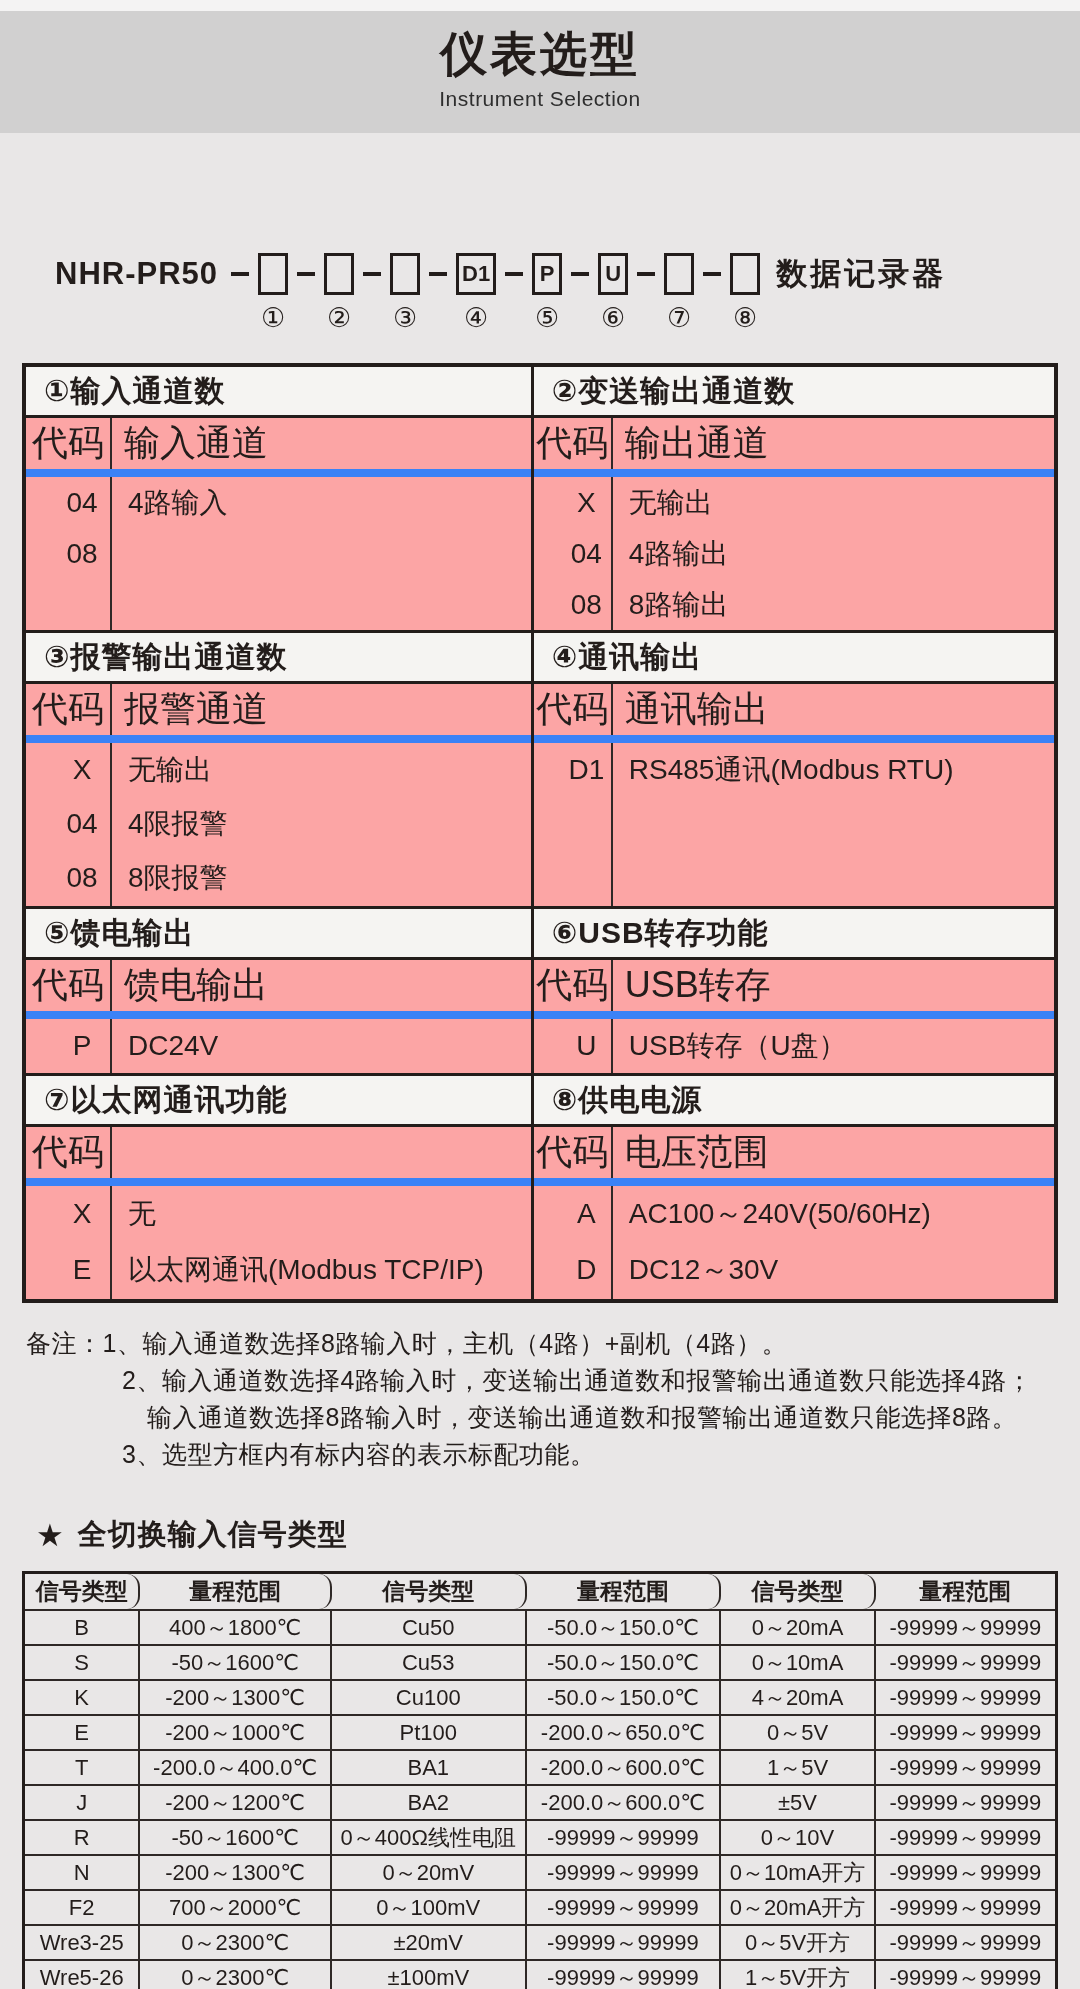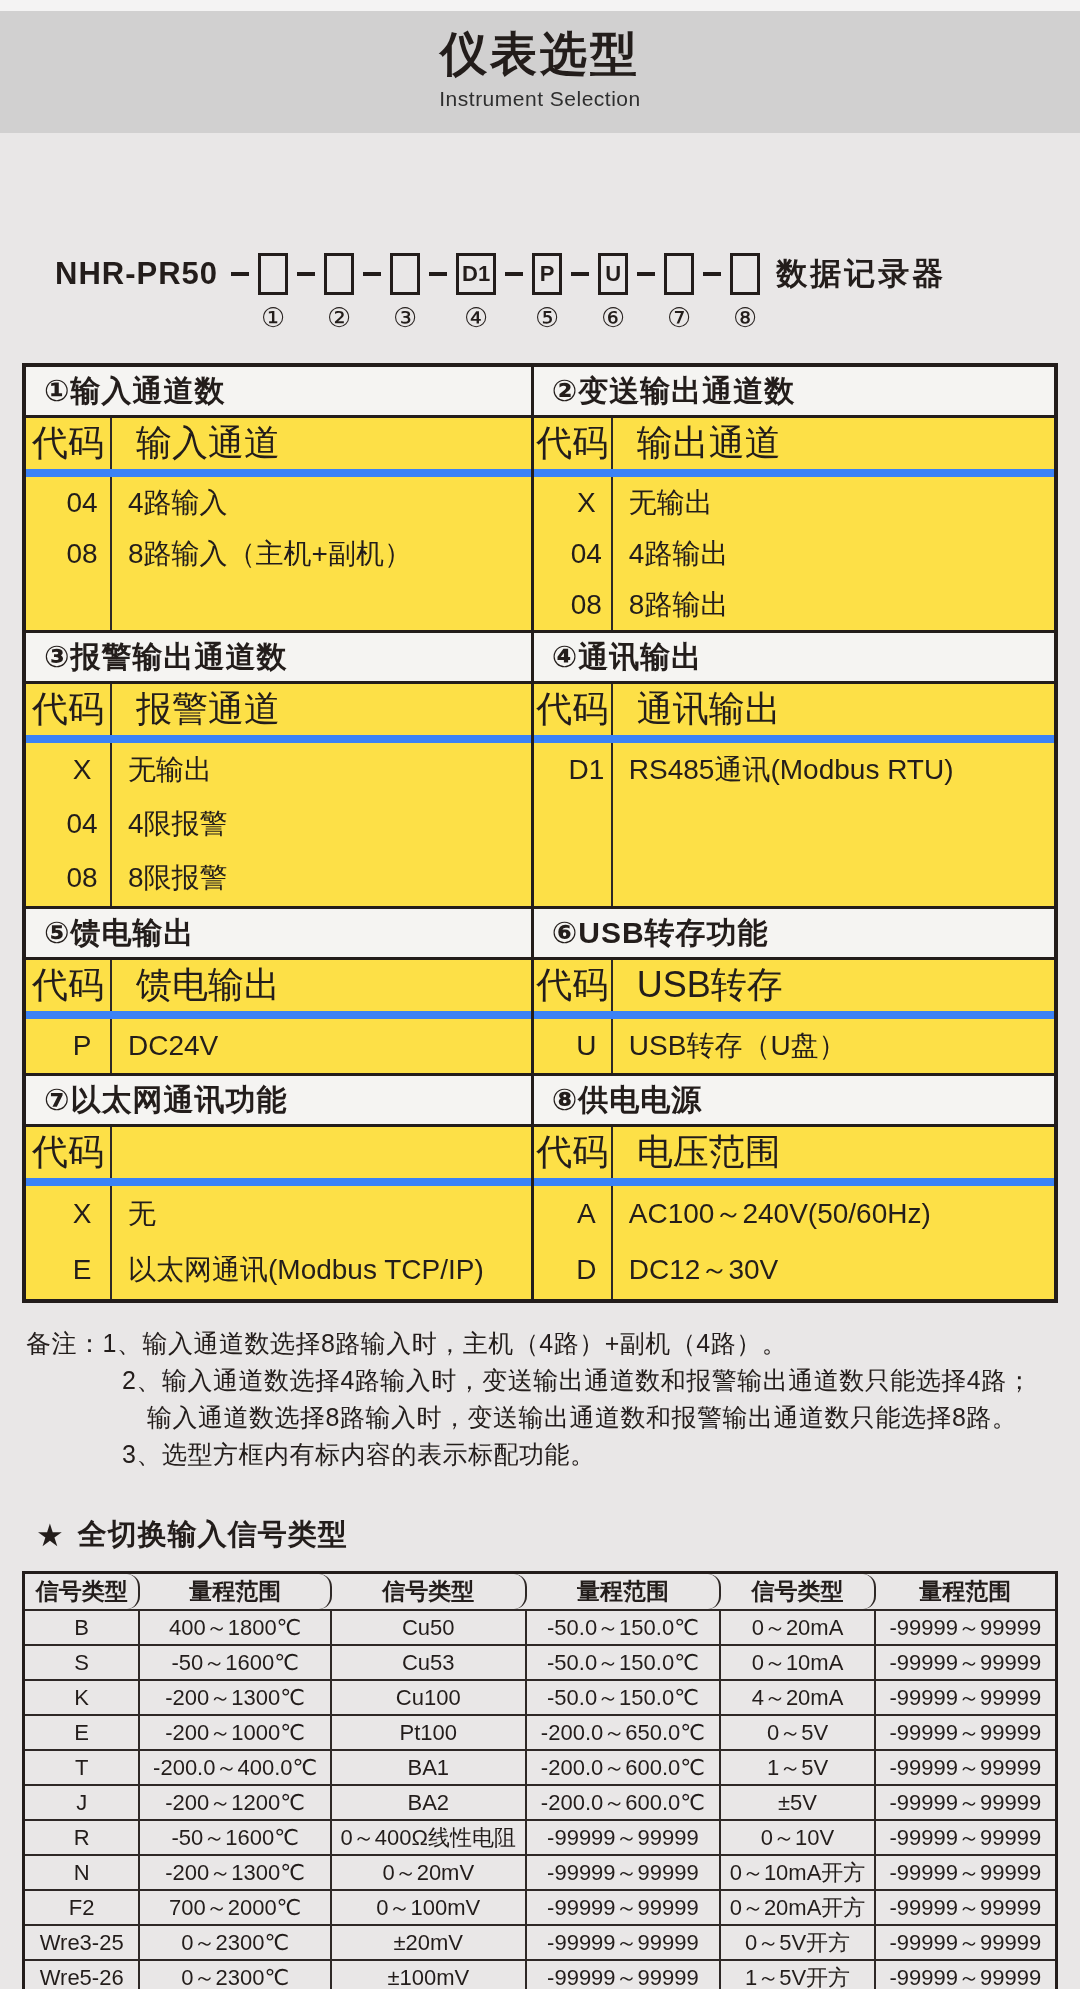--- a/index.html
+++ b/index.html
@@ -20,35 +20,35 @@
   .model .suffix { font-size:31px; font-weight:600; letter-spacing:3px; line-height:42px; margin-left:16px; white-space:nowrap; }
   .slots { display:flex; align-items:flex-start; }
   .munit { display:flex; flex-direction:column; align-items:center; }
   .mbox { min-width:30px; height:42px; padding:0 3px; border:3px solid #231d1b;
           display:flex; align-items:center; justify-content:center;
           font-size:22px; font-weight:600; }
   .mnum { margin-top:8px; font-size:27px; line-height:30px; }
   .dash { width:18px; height:4px; background:#231d1b; margin:19px 9px 0 9px; flex:none; }
 
   
-  .sel-table { width:1036px; margin:30px 0 0 22px; border:4px solid #231d1b; background:#fde047; }
+  .sel-table { width:1036px; margin:30px 0 0 22px; border:4px solid #231d1b; background:#fca5a5; }
   .sband { display:flex; border-top:3px solid #231d1b; }
   .sband:first-child { border-top:none; }
   .ssec { display:flex; flex-direction:column; }
   .ssec.left  { width:49.4%; border-right:3px solid #231d1b; }
   .ssec.right { width:50.6%; }
   .stitle { height:51px; background:#f5f4f2; border-bottom:3px solid #231d1b;
             display:flex; align-items:center; padding-left:18px;
             font-size:30px; font-weight:bold; letter-spacing:1px; }
   .ssub { display:flex; height:59px; border-bottom:8px solid #3b82f6; font-size:36px; }
   .scode { border-right:2px solid #2e2826; flex:none;
            display:flex; align-items:center; justify-content:center; }
   .ssec.left  .scode, .ssec.left  .codes { width:86px; }
   .ssec.right .scode, .ssec.right .codes { width:79px; }
-  .sdesc { flex:1; display:flex; align-items:center; padding-left:24px; }
+  .sdesc { flex:1; display:flex; align-items:center; padding-left:12px; }
   .sdata { display:flex; flex:1; }
   .sdata .codes { border-right:2px solid #2e2826; flex:none; display:flex; flex-direction:column;padding-left:28px; }
   .sdata .descs { flex:1; display:flex; flex-direction:column; }
   .cellc { display:flex; align-items:center; justify-content:center; font-size:28px; }
   .celld { display:flex; align-items:center; padding-left:16px; font-size:28px; white-space:nowrap; }
 
   
   .notes { margin:22px 0 0 26px; font-size:25px; line-height:37px; letter-spacing:.5px; }
   .notes .row1 { display:flex; }
   .notes .lbl { white-space:nowrap; }
@@ -134,21 +134,20 @@
           <div class="scode">代码</div>
           <div class="sdesc">输入通道</div>
         </div>
         <div class="sdata" style="min-height: 153px;">
           <div class="codes">
             <div class="cellc" style="height: 51px;">04</div>
             <div class="cellc" style="height: 51px;">08</div>
           </div>
           <div class="descs">
             <div class="celld" style="height: 51px;">4路输入</div>
-            <div class="celld" style="height: 51px;">8路输入（主机+副机）</div>
           </div>
         </div>
       </div>
       <div class="ssec right">
         <div class="stitle">②变送输出通道数</div>
         <div class="ssub">
           <div class="scode">代码</div>
           <div class="sdesc">输出通道</div>
         </div>
         <div class="sdata" style="min-height: 153px;">

